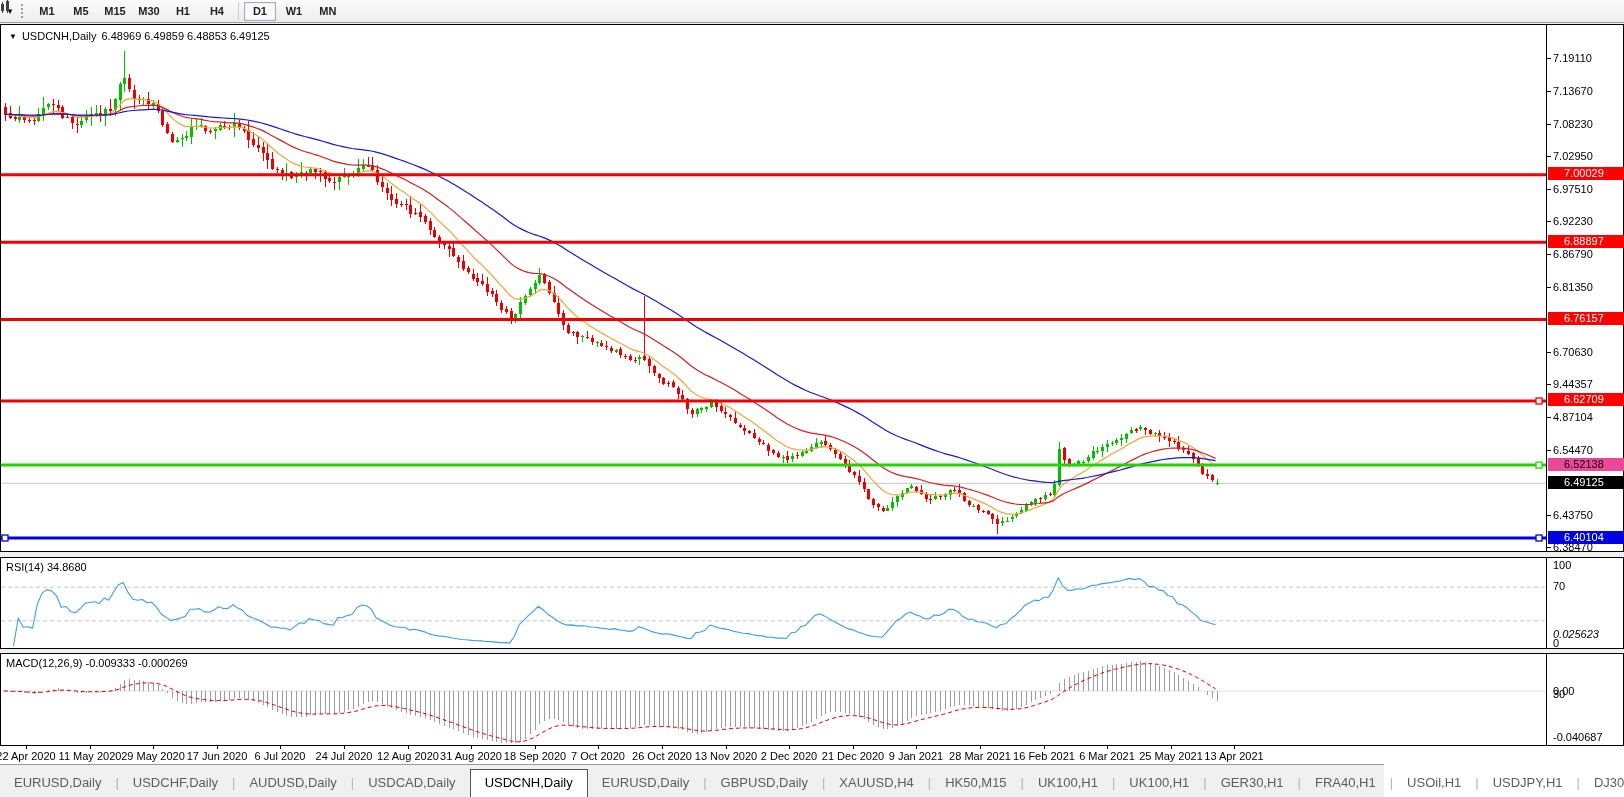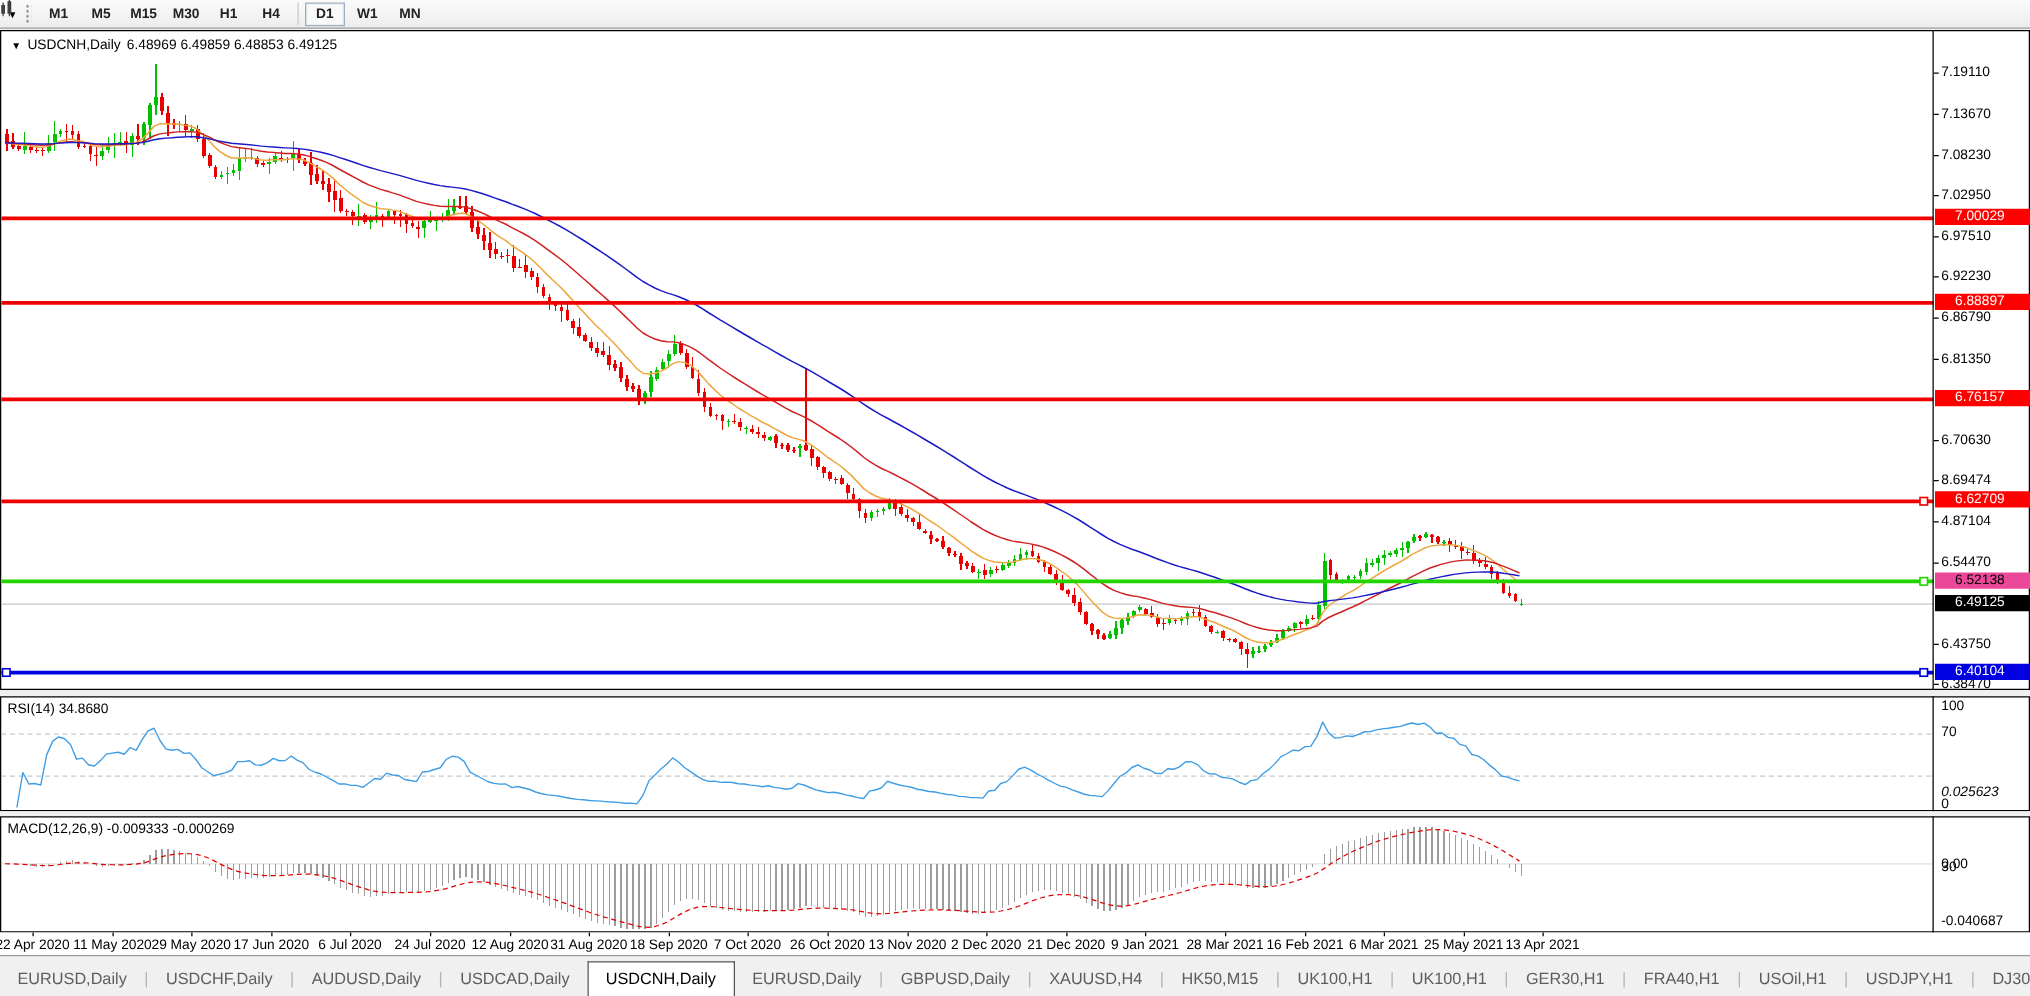--- a/index.html
+++ b/index.html
@@ -32,21 +32,21 @@
   .axis-label { position:absolute; left:1553px; font-size:11px; color:#000; height:12px;
     line-height:12px; white-space:nowrap; }
   .axis-tick { position:absolute; left:1547px; width:4px; height:1px; background:#000; }
   .price-tag { position:absolute; left:1548px; width:86px; height:13px; line-height:13px;
     font-size:11px; padding-left:16px; white-space:nowrap; z-index:6; }
   .ind-label { position:absolute; left:5px; top:3px; font-size:11px; color:#000; z-index:4; }
   #timeaxis { position:absolute; left:0; top:722px; width:1624px; height:18px; background:#fff; }
   .time-label { position:absolute; top:4px; font-size:11px; color:#000; white-space:nowrap;
     transform:translateX(-50%); }
   .time-tick { position:absolute; top:0; width:1px; height:3px; background:#000; }
-  #tabbar { position:absolute; left:0; top:740px; width:1624px; height:33px;
+  #tabbar { position:absolute; left:0; top:740px; width:1384px; height:33px;
     background:#f0f0f0; border-top:1px solid #9a9a9a; display:flex; align-items:flex-end; }
   .tab { height:26px; line-height:24px; padding:0 14px; font-size:13px; color:#5d5d5d;
     white-space:nowrap; cursor:default; }
   .tab.active { background:#fff; border:1px solid #555; border-bottom:none; color:#000;
     height:28px; line-height:26px; }
   .tab-sep { color:#b4b4b4; font-size:13px; line-height:24px; height:26px; }
 </style>
 </head>
 <body>
 
@@ -898,21 +898,21 @@
       <div class="axis-label" style="top:159px">6.97510</div>
       <div class="axis-tick" style="top:197px"></div>
       <div class="axis-label" style="top:191px">6.92230</div>
       <div class="axis-tick" style="top:230px"></div>
       <div class="axis-label" style="top:224px">6.86790</div>
       <div class="axis-tick" style="top:263px"></div>
       <div class="axis-label" style="top:257px">6.81350</div>
       <div class="axis-tick" style="top:328px"></div>
       <div class="axis-label" style="top:322px">6.70630</div>
       <div class="axis-tick" style="top:360px"></div>
-      <div class="axis-label" style="top:354px">8.69474</div>
+      <div class="axis-label" style="top:354px">9.44357</div>
       <div class="axis-tick" style="top:393px"></div>
       <div class="axis-label" style="top:387px">4.87104</div>
       <div class="axis-tick" style="top:426px"></div>
       <div class="axis-label" style="top:420px">6.54470</div>
       <div class="axis-tick" style="top:491px"></div>
       <div class="axis-label" style="top:485px">6.43750</div>
       <div class="axis-tick" style="top:523px"></div>
       <div class="axis-label" style="top:517px">6.38470</div>
       <div class="price-tag" style="top:143px;background:#ff0000;color:#ffffff">7.00029</div>
       <div class="price-tag" style="top:211px;background:#ff0000;color:#ffffff">6.88897</div>

